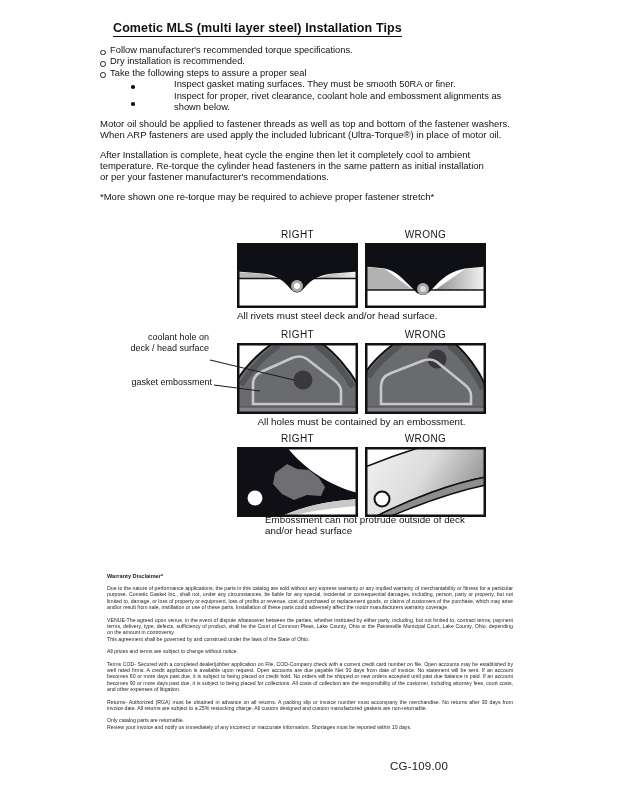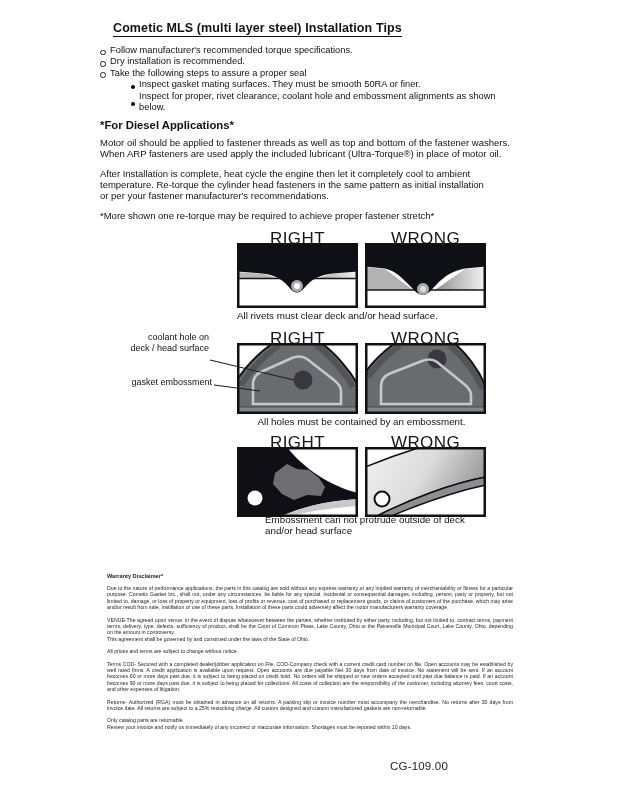--- a/index.html
+++ b/index.html
@@ -13,34 +13,34 @@
 
   
   .title{
     left:113px; top:21px; font-size:12.5px; font-weight:bold;
     border-bottom:1.6px solid #111; padding-bottom:1px; letter-spacing:0.1px;
   }
 
   
   .tips{left:100px; top:45px; width:424px; font-size:9.3px; line-height:11.4px;}
   .b-row{display:flex; align-items:center;}
-  .b-row.sub{margin-left:31px;}
+  .b-row.sub{margin-left:31px;gap:35px;}
   .ring{flex:none; width:3.6px; height:3.6px; border:1px solid #222; border-radius:50%;
         margin:3.2px 4.5px 0 0;}
   .dot{flex:none; width:3.6px; height:3.6px; background:#111; border-radius:50%;
         margin:3.6px 4.5px 0 0;}
 
   
   .diesel{left:100px; top:119px; width:418px;}
   .diesel h2{margin:0 0 7px 0; font-size:11.3px; font-weight:bold;}
   .diesel p{margin:0 0 9px 0; font-size:9.5px; line-height:10.9px; white-space:pre-line;}
 
   
   .lblrow{left:237px; width:249px; display:flex; gap:7px;}
-  .lbl{width:121px; text-align:center; font-size:17px; letter-spacing:0.4px; color:#151515;}
+  .lbl{width:121px; text-align:center; font-size:10px; letter-spacing:0.4px; color:#151515;}
   .boxrow{left:237px; width:249px; display:flex; gap:7px;}
   .boxrow svg{display:block;}
   .caption{font-size:9.8px; line-height:11px; color:#121212; white-space:pre-line;}
   .ann{font-size:9px; line-height:10.8px; text-align:right; white-space:pre-line; color:#121212;}
 
   
   .warranty{left:107px; top:573px; width:406px;}
   .warranty h3{margin:0 0 6px 0; font-size:5.6px; font-weight:bold; color:#1a1a1a;}
   .warranty p{margin:0 0 6.2px 0; font-size:5.2px; line-height:6.35px;
               text-align:justify; white-space:pre-line; color:#1f1f1f;}
@@ -71,21 +71,20 @@
       <span class="dot"></span>
       <span>Inspect gasket mating surfaces.  They must be smooth 50RA or finer.</span>
     </div>
     <div class="b-row sub">
       <span class="dot"></span>
       <span>Inspect for proper, rivet clearance, coolant hole and embossment alignments as shown below.</span>
     </div>
   </div>
 
   <div class="abs diesel">
-    <h2>*For Diesel Applications*</h2>
     <p>Motor oil should be applied to fastener threads as well as top and bottom of the fastener washers.
 When ARP fasteners are used apply the included lubricant (Ultra-Torque®) in place of motor oil.</p>
     <p>After Installation is complete, heat cycle the engine then let it completely cool to ambient
 temperature. Re-torque the cylinder head fasteners in the same pattern as initial installation
 or per your fastener manufacturer's recommendations.</p>
     <p>*More shown one re-torque may be required to achieve proper fastener stretch*</p>
   </div>
 
   <div class="abs lblrow" style="top:229px;">
     <div class="lbl">RIGHT</div>
@@ -118,21 +117,21 @@
       <rect width="121" height="65" fill="#fff"></rect>
       <polygon points="0,24 20,26 48,47 0,47" fill="#b2b2b2"></polygon>
       <polygon points="121,24 100,26 70,47 121,47" fill="url(#g1w)"></polygon>
       <line x1="0" y1="47" x2="121" y2="47" stroke="#14141a" stroke-width="1.6"></line>
       <path d="M0,0 H121 V23.5 L100,25.5 C88,27.5 80,33 72,41 C66,47 63,52 58,52 C53,52 50,48 45,43 C38,36 31,28 20,25.5 L0,23.5 Z" fill="#0f0f16"></path>
       <circle cx="58" cy="46" r="6" fill="#a9a9a9"></circle>
       <circle cx="58" cy="46" r="3" fill="#dedede"></circle>
       <rect x="1.25" y="1.25" width="118.5" height="62.5" fill="none" stroke="#111" stroke-width="2.5"></rect>
     </svg>
   </div>
-  <div class="abs caption" style="left:237px; top:310px;">All rivets must clear deck and/or head surface.</div>
+  <div class="abs caption" style="left:237px; top:310px;">All rivets must steel deck and/or head surface.</div>
 
   <div class="abs lblrow" style="top:329px;">
     <div class="lbl">RIGHT</div>
     <div class="lbl">WRONG</div>
   </div>
   <div class="abs boxrow" style="top:343px;">
     <svg width="121" height="71" viewBox="0 0 121 71">
       <rect width="121" height="71" fill="#6a6b6f"></rect>
       <path d="M42,2 C28,12 14,26 4,42" stroke="#53545a" stroke-width="6" fill="none"></path>
       <path d="M79,2 C92,11 107,28 116,44" stroke="#53545a" stroke-width="6" fill="none"></path>

